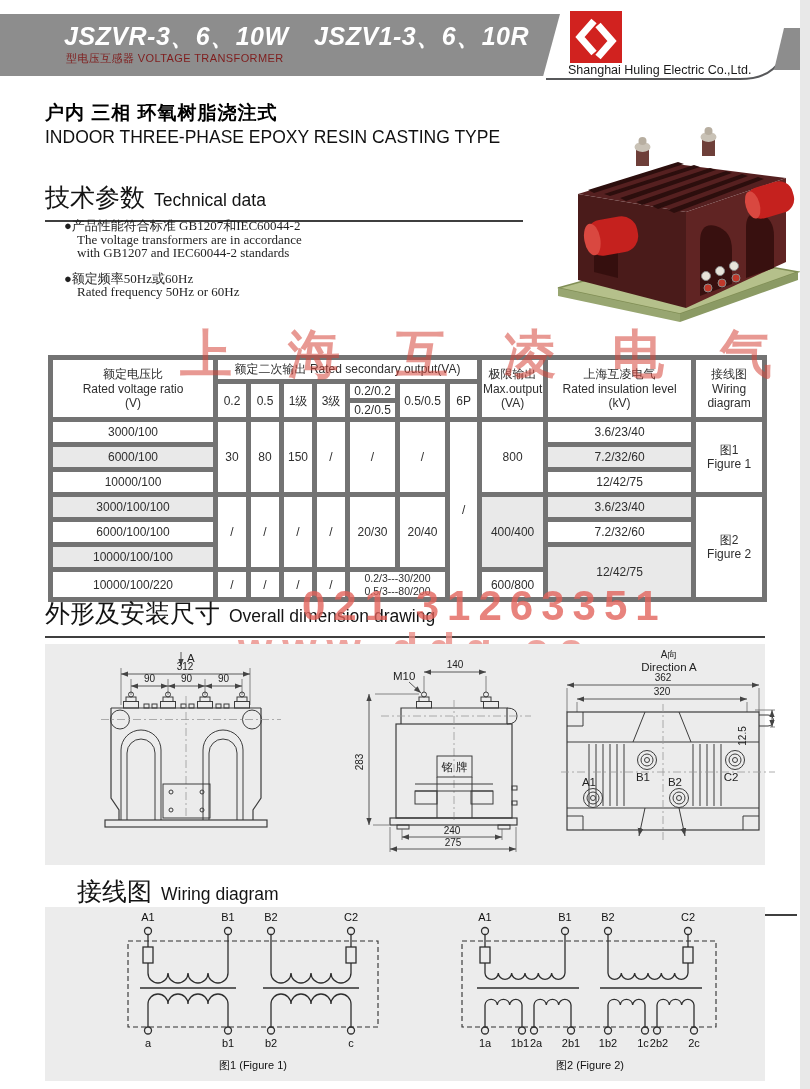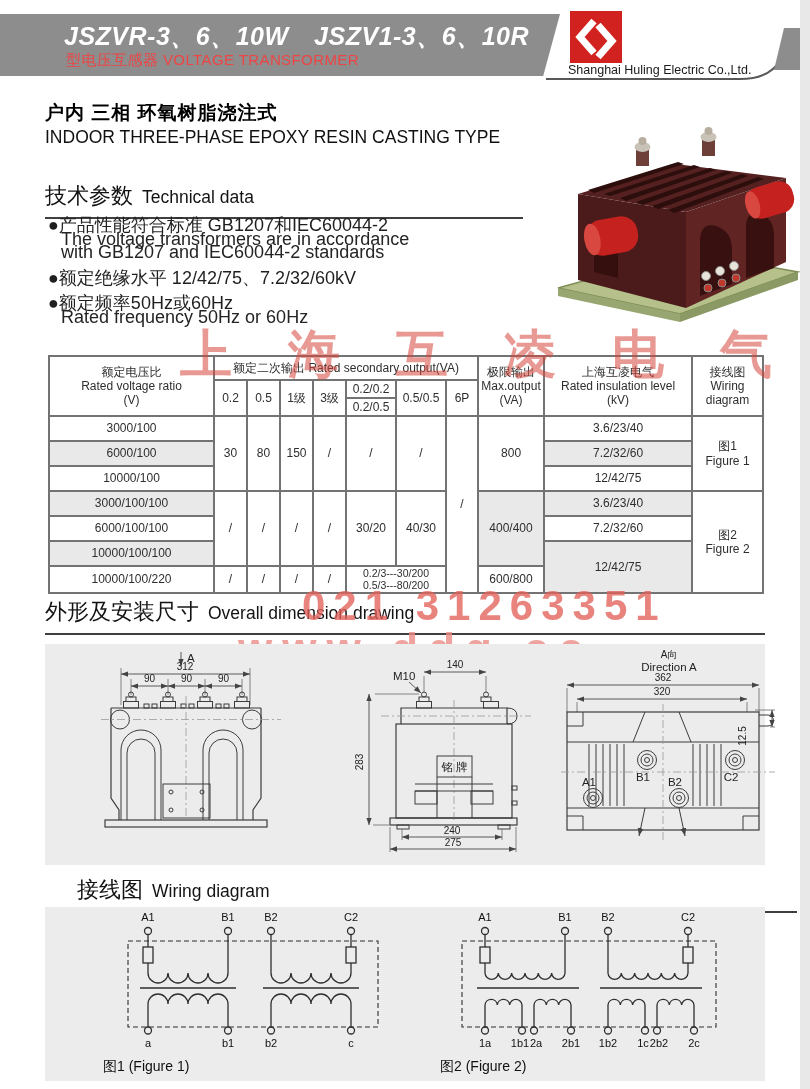--- a/index.html
+++ b/index.html
@@ -5,49 +5,49 @@
   html,body{margin:0;padding:0;background:#e8e8e8;}
   #page{position:relative;width:800px;height:1089px;background:#fff;overflow:hidden;
         font-family:"Liberation Sans","DejaVu Sans",sans-serif;}
   .abs{position:absolute;}
 
   
   #band{left:0;top:14px;width:560px;height:62px;background:#8d8d8d;
         clip-path:polygon(0 0,100% 0,97% 100%,0 100%);}
   #models{left:64px;top:20px;font-size:25px;font-weight:bold;font-style:italic;color:#fff;
           letter-spacing:.5px;white-space:nowrap;}
-  #typeline{left:66px;top:51px;font-size:15px;color:#ef4444;letter-spacing:.4px;white-space:nowrap;}
+  #typeline{left:66px;top:51px;font-size:11px;color:#7f1d1d;letter-spacing:.4px;white-space:nowrap;}
   #logosq{left:570px;top:11px;width:52px;height:52px;background:#d1221f;}
   #logocn{left:631px;top:13px;font-size:35px;font-weight:bold;color:#3c3c3c;letter-spacing:2px;white-space:nowrap;}
   #logoen{left:568px;top:63px;font-size:12.5px;color:#1a1a1a;white-space:nowrap;}
   #hdeco{left:540px;top:0;width:270px;height:95px;}
 
   
   #introcn{left:45px;top:100px;font-size:19px;font-weight:bold;color:#000;letter-spacing:1px;}
   #introen{left:45px;top:127px;font-size:17.5px;color:#101010;}
   .sec{border-bottom:2px solid #3f3f3f;padding-bottom:6px;color:#131313;white-space:nowrap;}
-  .sec .cn{font-size:22px;}
+  .sec .cn{font-size:25px;}
   .sec .en{font-size:17.5px;margin-left:9px;}
   #sectech{left:45px;top:181px;width:478px;}
   #secdims{left:45px;top:597px;width:720px;}
   #secwir{left:45px;top:875px;width:720px;margin-left:32px;}
-  #bullets{left:48px;top:219px;width:480px;font-size:18px;color:#1f1f1f;line-height:13.5px;}
+  #bullets{left:64px;top:219px;width:480px;font-size:13px;color:#1f1f1f;line-height:13.5px;font-family:Liberation Serif, serif;}
   #bullets .b{margin-bottom:12px;}
   #bullets .en{padding-left:13px;color:#242424;}
 
   
   .wm{pointer-events:none;white-space:nowrap;font-weight:bold;}
   #wmbrand{left:180px;top:320px;font-size:52px;letter-spacing:56px;color:rgba(213,70,58,.55);}
   #wmphone{left:255px;top:582px;font-size:42px;letter-spacing:8px;color:rgba(226,96,88,.78);margin-left:47px;}
   #wmurl{left:238px;top:624px;font-size:44px;letter-spacing:10px;color:rgba(234,140,134,.8);}
 
   
   #spec{position:absolute;left:48px;top:355px;width:714px;border-collapse:collapse;table-layout:fixed;
         font-size:12px;color:#2e2e2e;border:2px solid #4c4c4c;}
-  #spec th,#spec td{border:2px solid #737373;text-align:center;vertical-align:middle;padding:0;
+  #spec th,#spec td{border:5px solid #737373;text-align:center;vertical-align:middle;padding:0;
         font-weight:normal;line-height:1.18;background:#fff;overflow:hidden;}
   #spec .g{background:#e9e9e9;}
   #spec thead tr.h1{height:24px;} #spec thead tr.h2{height:18px;} #spec thead tr.h3{height:18px;}
   #spec tbody tr{height:25px;}
   .stack span{display:block;}
   .dual2{font-size:10.5px;line-height:1.2;}
 
   
   .panel{left:45px;width:720px;background:#ececec;}
   #dimpanel{top:644px;height:221px;}
@@ -56,21 +56,21 @@
   .ln{stroke:#3c3c3c;stroke-width:1.2;fill:none;}
   .th{stroke:#3c3c3c;stroke-width:1;fill:none;}
   .dim{stroke:#4a4a4a;stroke-width:.9;fill:none;}
   .ext{stroke:#6a6a6a;stroke-width:.8;fill:none;}
   .cl{stroke:#9a9a9a;stroke-width:.8;fill:none;stroke-dasharray:8 3 2 3;}
   svg text{font-family:"Liberation Sans",sans-serif;font-size:10px;fill:#222;}
   .tm{text-anchor:middle;}
   .big{font-size:11.5px;}
   .fig{position:absolute;top:4px;width:300px;}
   #fig1{left:58px;} #fig2{left:395px;}
-  .fig .cap{text-align:left;font-size:14px;color:#111;margin-top:-2px;}
+  .fig .cap{text-align:center;font-size:11px;color:#111;margin-top:-2px;}
   .w{stroke:#2f2f2f;stroke-width:1.3;fill:none;}
   .wd{stroke:#2f2f2f;stroke-width:1.1;fill:none;stroke-dasharray:5 3;}
   svg .lab{font-size:11px;text-anchor:middle;fill:#111;}
 </style>
 </head>
 <body>
 
 <div id="page">
 
   <div class="abs" id="band"></div>
@@ -97,21 +97,20 @@
     <span class="cn">技术参数</span><span class="en">Technical data</span>
   </div>
 
   <div class="abs" id="bullets">
     <div class="b">
       <div>●产品性能符合标准 GB1207和IEC60044-2</div>
       <div class="en">The voltage transformers are in accordance</div>
       <div class="en">with GB1207 and IEC60044-2 standards</div>
     </div>
     <div class="b">
-      <div>●额定绝缘水平 12/42/75、7.2/32/60kV</div>
     </div>
     <div class="b">
       <div>●额定频率50Hz或60Hz</div>
       <div class="en">Rated frequency 50Hz or 60Hz</div>
     </div>
   </div>
 
   <svg class="abs" style="left:548px;top:120px" width="258" height="210" viewBox="0 0 258 210">
     <polygon points="10,168 132,194 250,152 140,132" fill="#b5c08b" stroke="#808e55" stroke-width="1.5"></polygon>
     <polygon points="10,168 10,176 132,202 132,194" fill="#98a671"></polygon>
@@ -229,22 +228,22 @@
       <tr>
         <td>10000/100</td>
         <td>12/42/75</td>
       </tr>
       <tr>
         <td class="g">3000/100/100</td>
         <td rowspan="3">/</td>
         <td rowspan="3">/</td>
         <td rowspan="3">/</td>
         <td rowspan="3">/</td>
-        <td rowspan="3">30/20</td>
-        <td rowspan="3">40/30</td>
+        <td rowspan="3">20/30</td>
+        <td rowspan="3">20/40</td>
         <td rowspan="3" class="g">400/400</td>
         <td class="g">3.6/23/40</td>
         <td rowspan="4" class="stack">
           <span>图2</span>
           <span>Figure 2</span>
         </td>
       </tr>
       <tr>
         <td>6000/100/100</td>
         <td>7.2/32/60</td>

